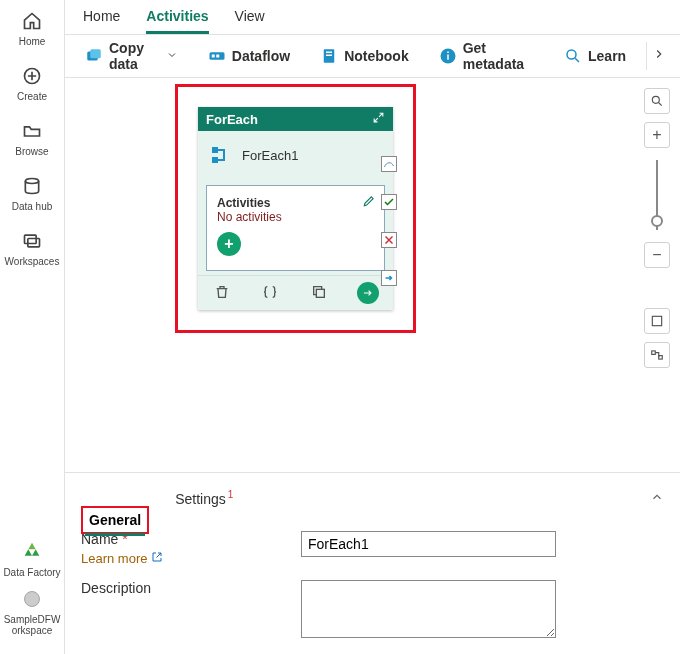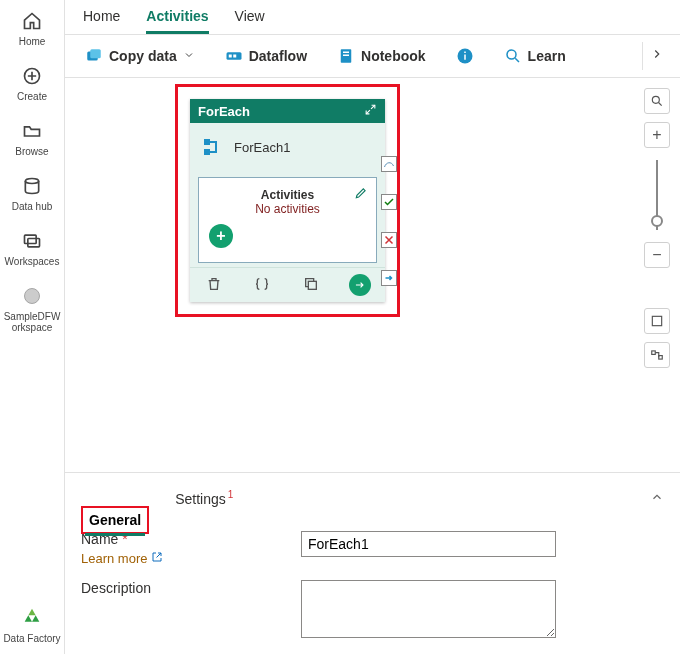--- a/index.html
+++ b/index.html
@@ -28,21 +28,21 @@
   .tb-end { margin-left: auto; width: 28px; height: 28px; display: flex; align-items: center; justify-content: center; cursor: pointer; border-left: 1px solid #e1e1e1; }
 
   
   .canvas-wrap { flex: 1; position: relative; overflow: hidden; }
   .canvas-tools { position: absolute; right: 10px; top: 10px; display: flex; flex-direction: column; align-items: center; gap: 8px; }
   .tool-box { width: 26px; height: 26px; border: 1px solid #d0d0d0; border-radius: 3px; background: #fff; display: flex; align-items: center; justify-content: center; cursor: pointer; color: #555; }
   .zoom-track { width: 2px; height: 70px; background: #888; margin: 4px 0; position: relative; }
   .zoom-handle { position: absolute; left: -5px; top: 55px; width: 12px; height: 12px; border: 2px solid #888; border-radius: 50%; background: #fff; cursor: pointer; }
 
   
-  .card-outer { position: absolute; left: 110px; top: 6px; border: 3px solid #e81123; padding: 12px; text-align: center; }
+  .card-outer { position: absolute; left: 110px; top: 6px; border: 3px solid #e81123; padding: 20px; }
   .foreach-card { width: 195px; background: #e6f3ef; box-shadow: 0 1px 3px rgba(0,0,0,0.25); }
   .card-titlebar { background: #107c65; color: #fff; font-size: 13px; font-weight: 600; padding: 4px 8px; display: flex; align-items: center; justify-content: space-between; }
   .card-titlebar .ex { cursor: pointer; }
   .card-row1 { display: flex; align-items: center; padding: 12px 10px; gap: 10px; font-size: 13px; }
   .loop-icn { width: 24px; height: 24px; }
   .activities-box { margin: 6px 8px 4px 8px; border: 1px solid #8ab; background: #fff; padding: 10px 10px 14px 10px; font-size: 12px; position: relative; }
   .activities-box .edit-icn { position: absolute; right: 8px; top: 8px; cursor: pointer; color: #107c65; }
   .no-act { color: #7f1d1d; }
   .add-circle { width: 24px; height: 24px; border-radius: 50%; background: #13a06f; color: #fff; display: flex; align-items: center; justify-content: center; margin-top: 8px; cursor: pointer; font-size: 16px; font-weight: bold; }
   .card-footer { display: flex; justify-content: space-around; padding: 6px 0; border-top: 1px solid #cfe3dc; }
@@ -110,38 +110,38 @@
     </div>
     <div class="rail-item">
       <span class="icn">
         <svg viewBox="0 0 24 24" width="20" height="20" fill="none" stroke="#444" stroke-width="2">
             <rect x="3" y="5" width="14" height="10" rx="1"></rect>
             <rect x="7" y="9" width="14" height="10" rx="1"></rect>
           </svg>
       </span>
       <span>Workspaces</span>
     </div>
-    <div class="rail-item">
-      <span class="icn">
-        <svg viewBox="0 0 24 24" width="20" height="20" fill="#ccc" stroke="#999" stroke-width="1">
-            <circle cx="12" cy="12" r="9"></circle>
-          </svg>
-      </span>
-      <span class="wrap-label">SampleDFWorkspace</span>
-    </div>
     <div class="rail-item rail-item-last">
       <span class="icn">
         <svg viewBox="0 0 24 24" width="22" height="22">
             <path d="M12 2l4 7h-8z" fill="#6bb644"></path>
             <path d="M8 9l-4 7h8z" fill="#2e9e44"></path>
             <path d="M16 9l4 7h-8z" fill="#2e9e44"></path>
           </svg>
       </span>
       <span class="wrap-label">Data Factory</span>
     </div>
+    <div class="rail-item">
+      <span class="icn">
+        <svg viewBox="0 0 24 24" width="20" height="20" fill="#ccc" stroke="#999" stroke-width="1">
+            <circle cx="12" cy="12" r="9"></circle>
+          </svg>
+      </span>
+      <span class="wrap-label">SampleDFWorkspace</span>
+    </div>
   </div>
 
   <div class="main">
 
     <div class="top-tabs">
       <div class="top-tab">Home</div>
       <div class="top-tab active">Activities</div>
       <div class="top-tab">View</div>
     </div>
 
@@ -181,20 +181,21 @@
         <span>Notebook</span>
       </div>
       <div class="tb-btn">
         <span class="tb-icn">
           <svg viewBox="0 0 24 24" width="18" height="18">
               <circle cx="12" cy="12" r="10" fill="#1e90c6"></circle>
               <rect x="11" y="10" width="2" height="7" fill="#fff"></rect>
               <rect x="11" y="6" width="2" height="2" fill="#fff"></rect>
             </svg>
         </span>
+        <span>Get metadata</span>
       </div>
       <div class="tb-btn">
         <span class="tb-icn">
           <svg viewBox="0 0 24 24" width="18" height="18" fill="none" stroke="#1e90c6" stroke-width="2">
               <circle cx="10" cy="10" r="6"></circle>
               <path d="M20 20l-5-5"></path>
             </svg>
         </span>
         <span>Learn</span>
       </div>

